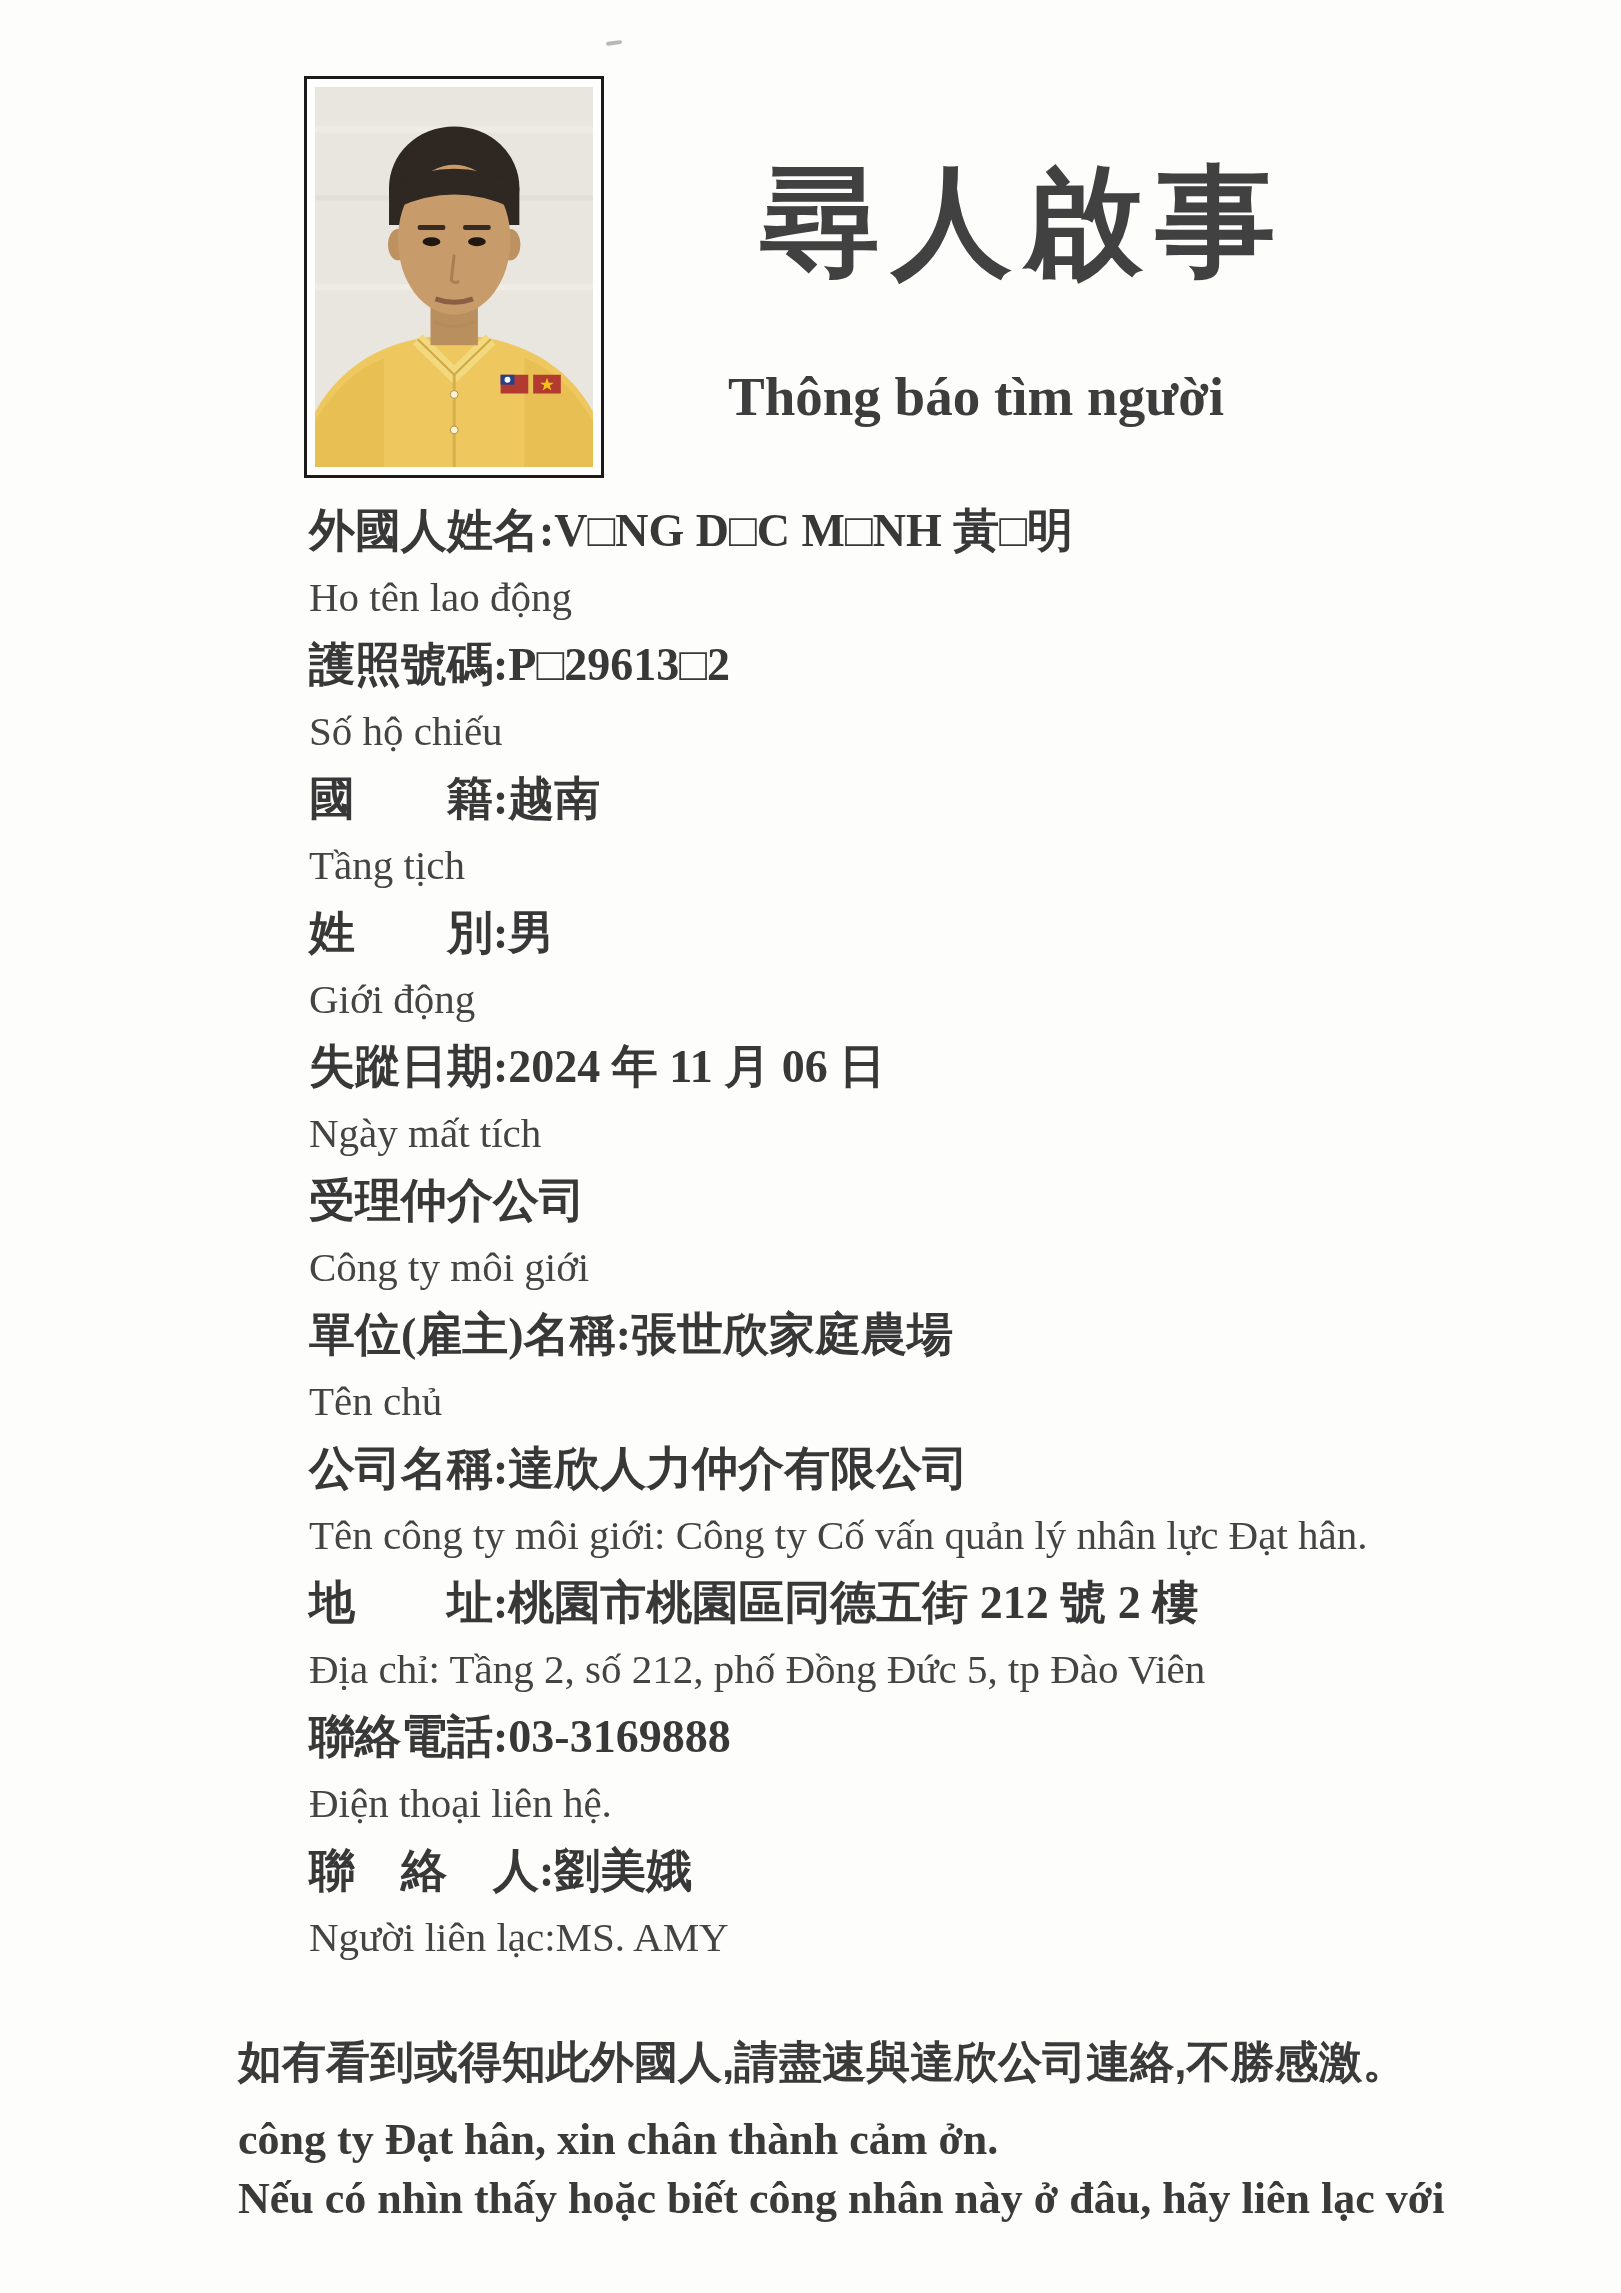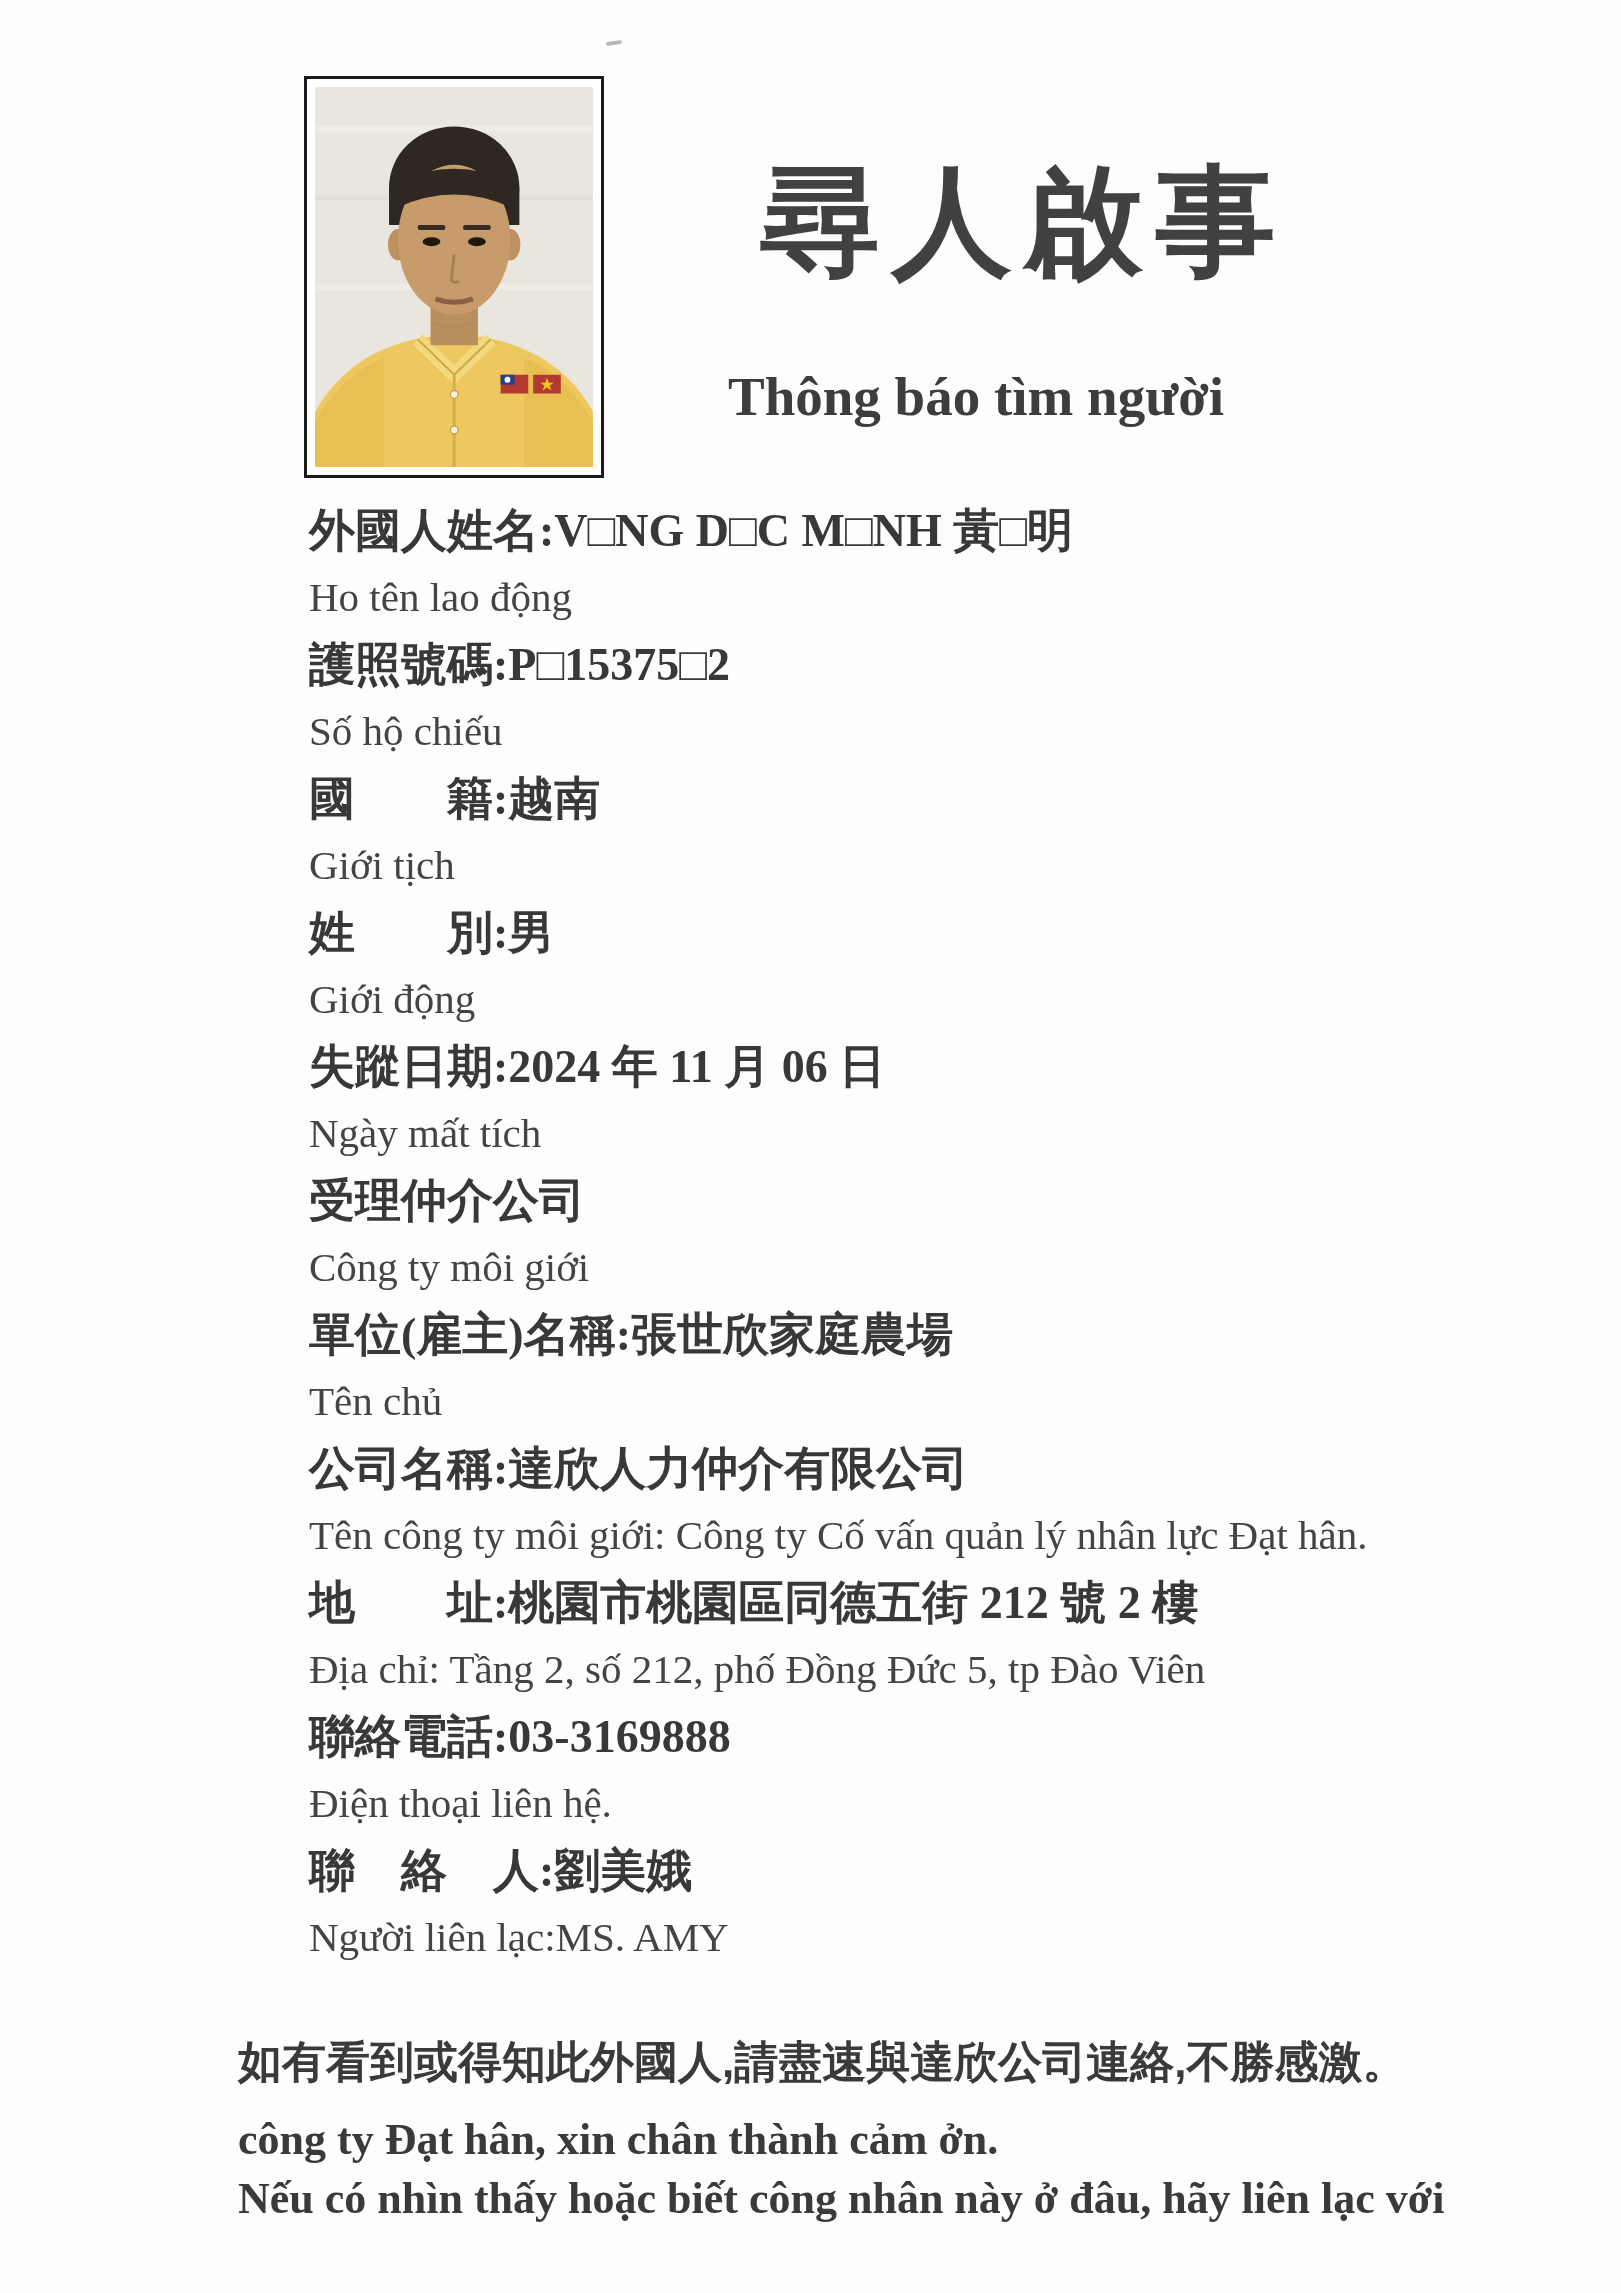--- a/index.html
+++ b/index.html
@@ -122,26 +122,26 @@
 
   <h1 class="title-zh">尋人啟事</h1>
   <div class="title-vi">Thông báo tìm người</div>
 
   <div class="fields">
     <div class="field">
       <div class="main">外國人姓名:V□NG D□C M□NH 黃□明</div>
       <div class="sub">Ho tên lao động</div>
     </div>
     <div class="field">
-      <div class="main">護照號碼:P□15375□2</div>
+      <div class="main">護照號碼:P□29613□2</div>
       <div class="sub">Số hộ chiếu</div>
     </div>
     <div class="field">
       <div class="main">國　　籍:越南</div>
-      <div class="sub">Giới tịch</div>
+      <div class="sub">Tầng tịch</div>
     </div>
     <div class="field">
       <div class="main">姓　　別:男</div>
       <div class="sub">Giới động</div>
     </div>
     <div class="field">
       <div class="main">失蹤日期:2024 年 11 月 06 日</div>
       <div class="sub">Ngày mất tích</div>
     </div>
     <div class="field">

